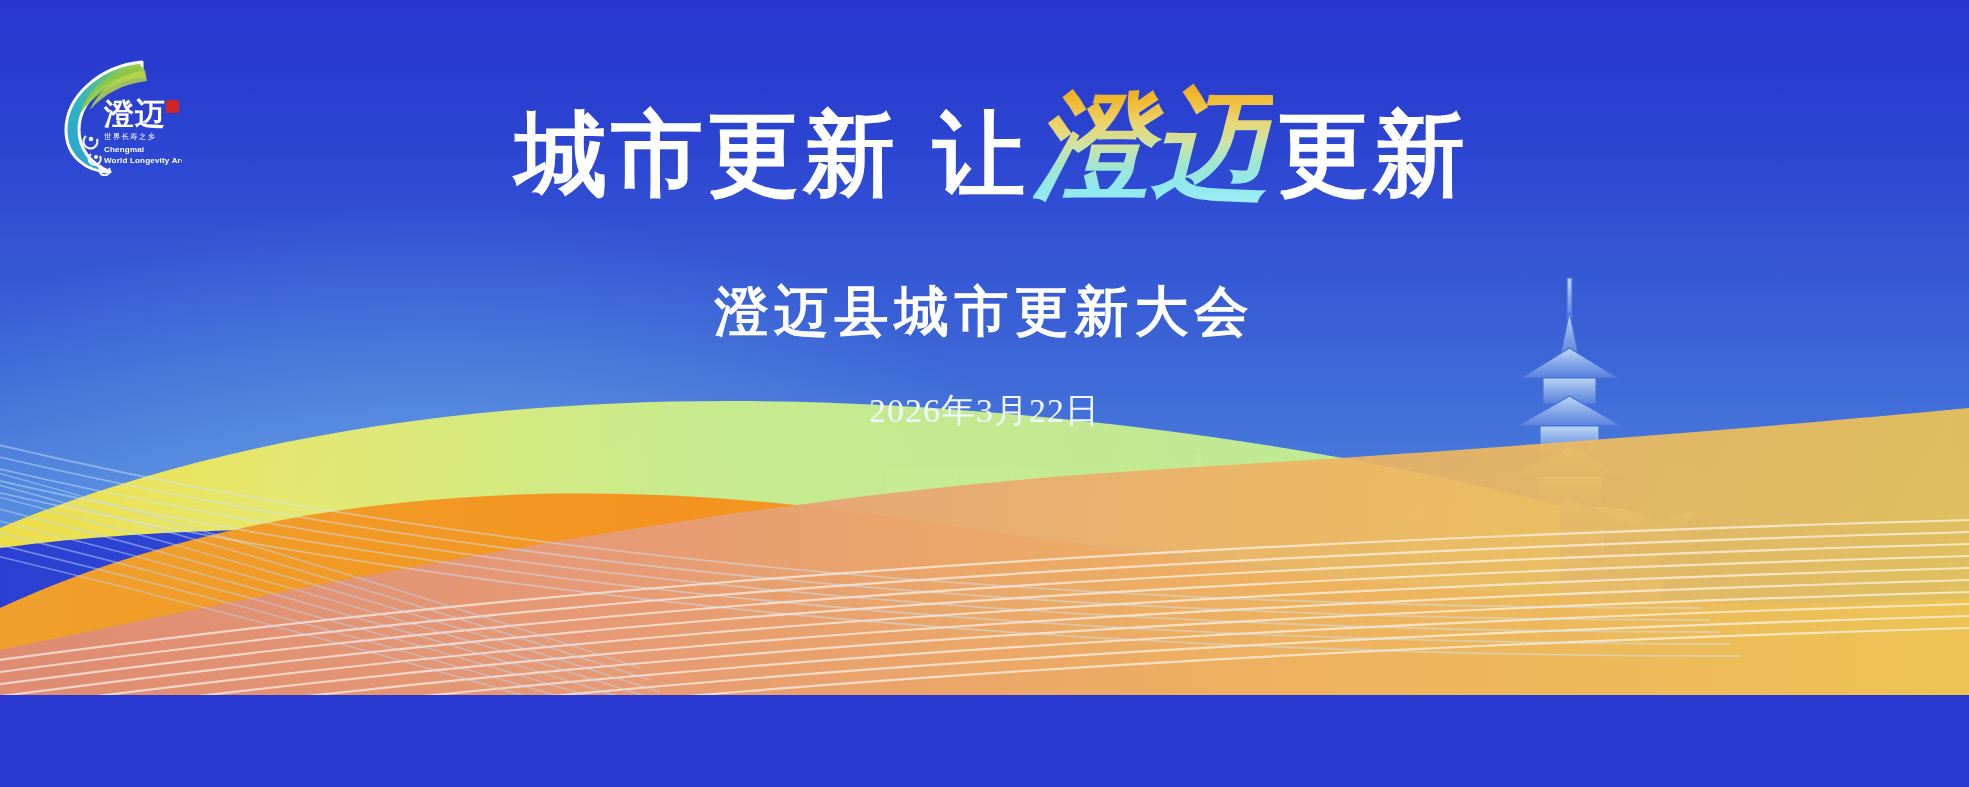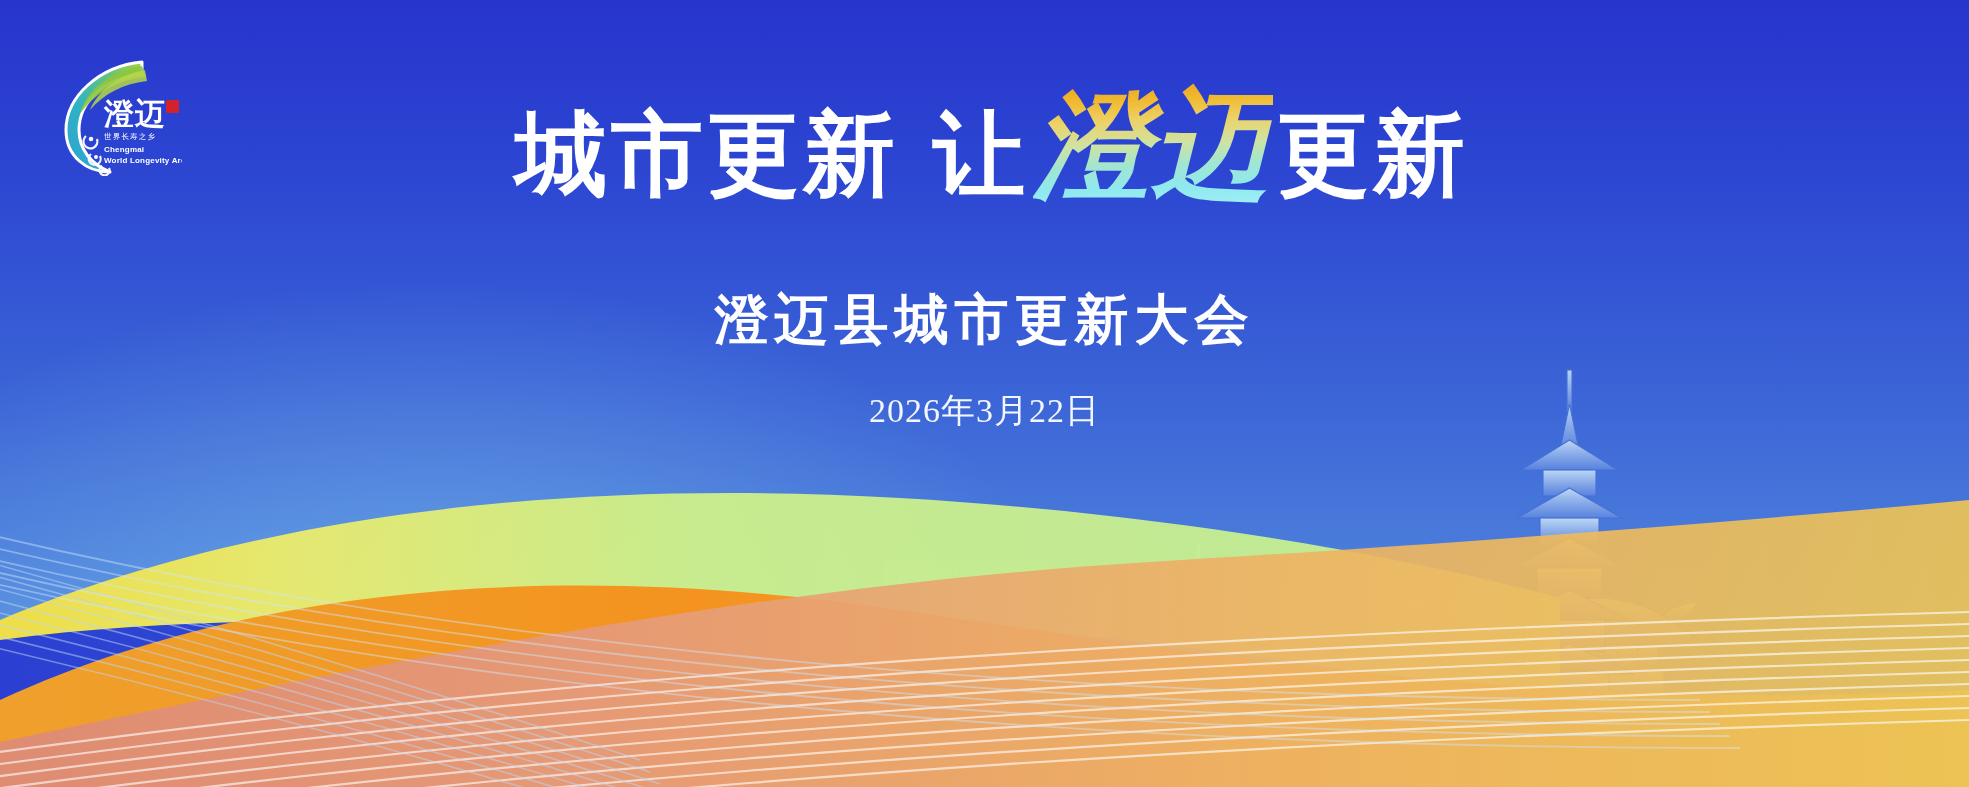--- a/index.html
+++ b/index.html
@@ -1,21 +1,21 @@
 <!DOCTYPE html>
 <html><head>
 <meta charset="utf-8">
 <style>
   * { margin:0; padding:0; box-sizing:border-box; }
   html,body { width:1969px; height:787px; overflow:hidden; background:#2838cf; }
   body { font-family:"Liberation Serif", serif; }
 
   #poster {
     position:relative;
-    width:1969px; height:787px;
+    width:1969px; height:695px;
     overflow:hidden;
     background: linear-gradient(180deg,
         #2735cd 0%,
         #2c46d2 22%,
         #3a62d6 48%,
         #4a7cdb 70%,
         #5b93e0 88%,
         #68a1e4 100%);
   }
 
@@ -75,21 +75,21 @@
          #8fe9ef 80%,
          #a8f0f7 100%);
     -webkit-background-clip:text;
     background-clip:text;
     color:transparent;
     -webkit-text-fill-color:transparent;
   }
 
   
   .subtitle {
-    position:absolute; left:0; right:0; top:284px;
+    position:absolute; left:0; right:0; top:276px;
     text-align:center;
     font-family:"Liberation Serif", serif;
     font-weight:bold;
     font-size:54px;
     letter-spacing:6px;
     color:#ffffff;
     white-space:nowrap;
   }
 
   

